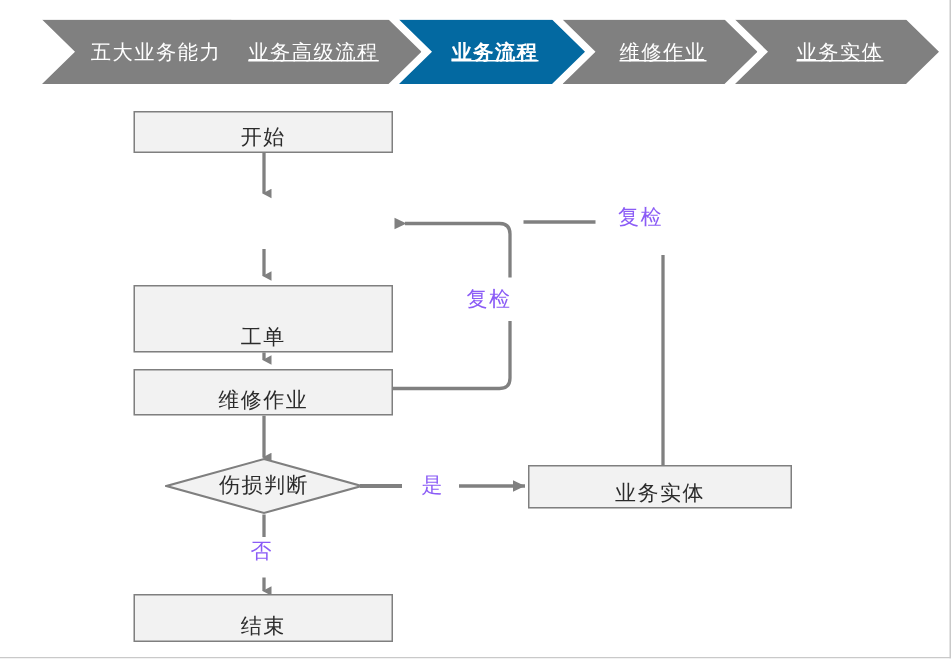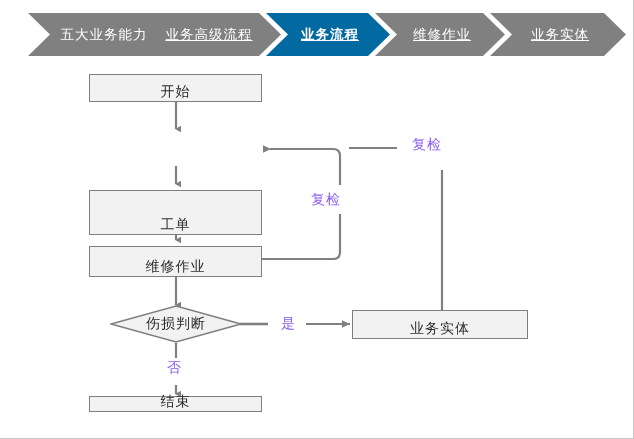--- a/index.html
+++ b/index.html
@@ -195,21 +195,21 @@
       <svg class="diamond-shape" viewBox="0 0 132 38" preserveAspectRatio="none">
         <polygon points="66,1 131,19 66,37 1,19" fill="#f2f2f2" stroke="#7f7f7f" stroke-width="1.4"></polygon>
       </svg>
       <span class="diamond-label">伤损判断</span>
     </div>
 
     <div class="node" style="left:352px; top:310px; width:176px; height:29px;">
       <span>业务实体</span>
     </div>
 
-    <div class="node" style="left:89px; top:396px; width:173px; height:16px;">
+    <div class="node" style="left:89px; top:396px; width:173px; height:32px;">
       <span>结束</span>
     </div>
 
     <div class="edge-label" style="left:311px; top:191px;">复检</div>
 
     <div class="edge-label" style="left:412px; top:136px;">复检</div>
 
     <div class="edge-label" style="left:281px; top:315px;">是</div>
 
     <div class="edge-label" style="left:167px; top:359px;">否</div>

